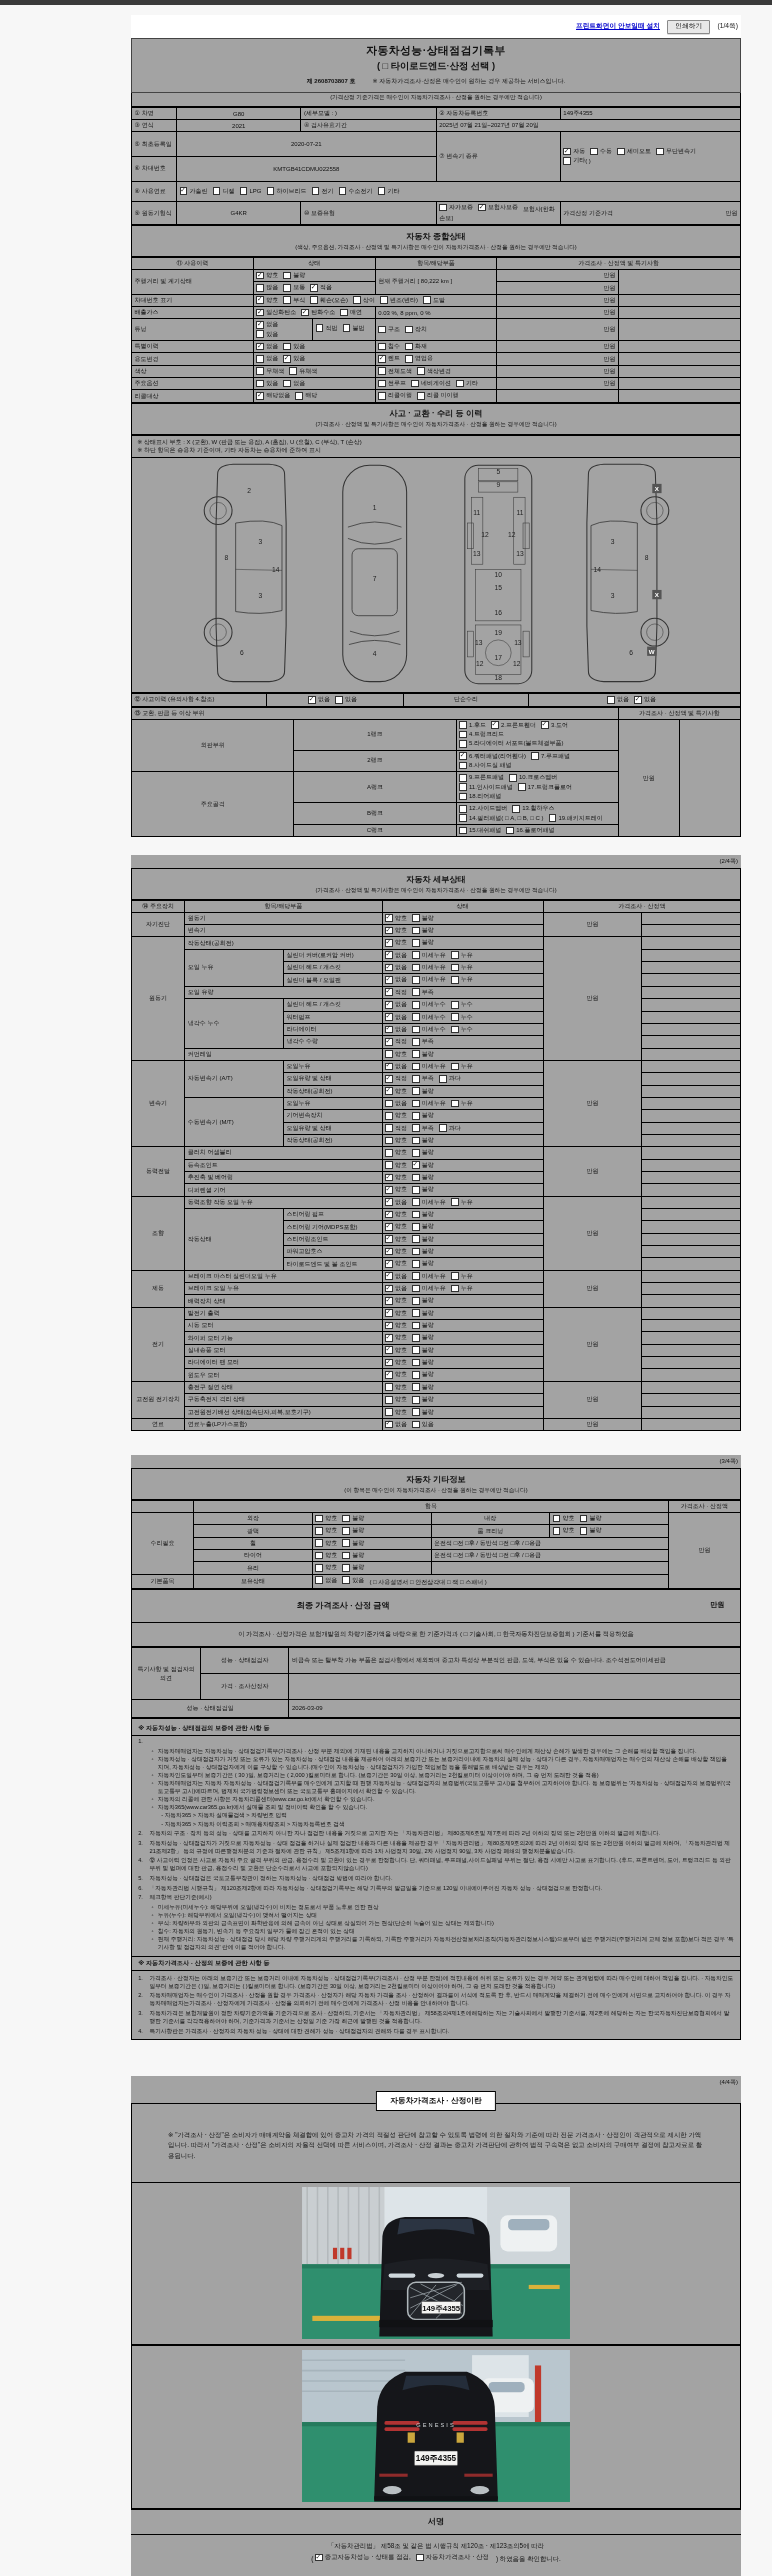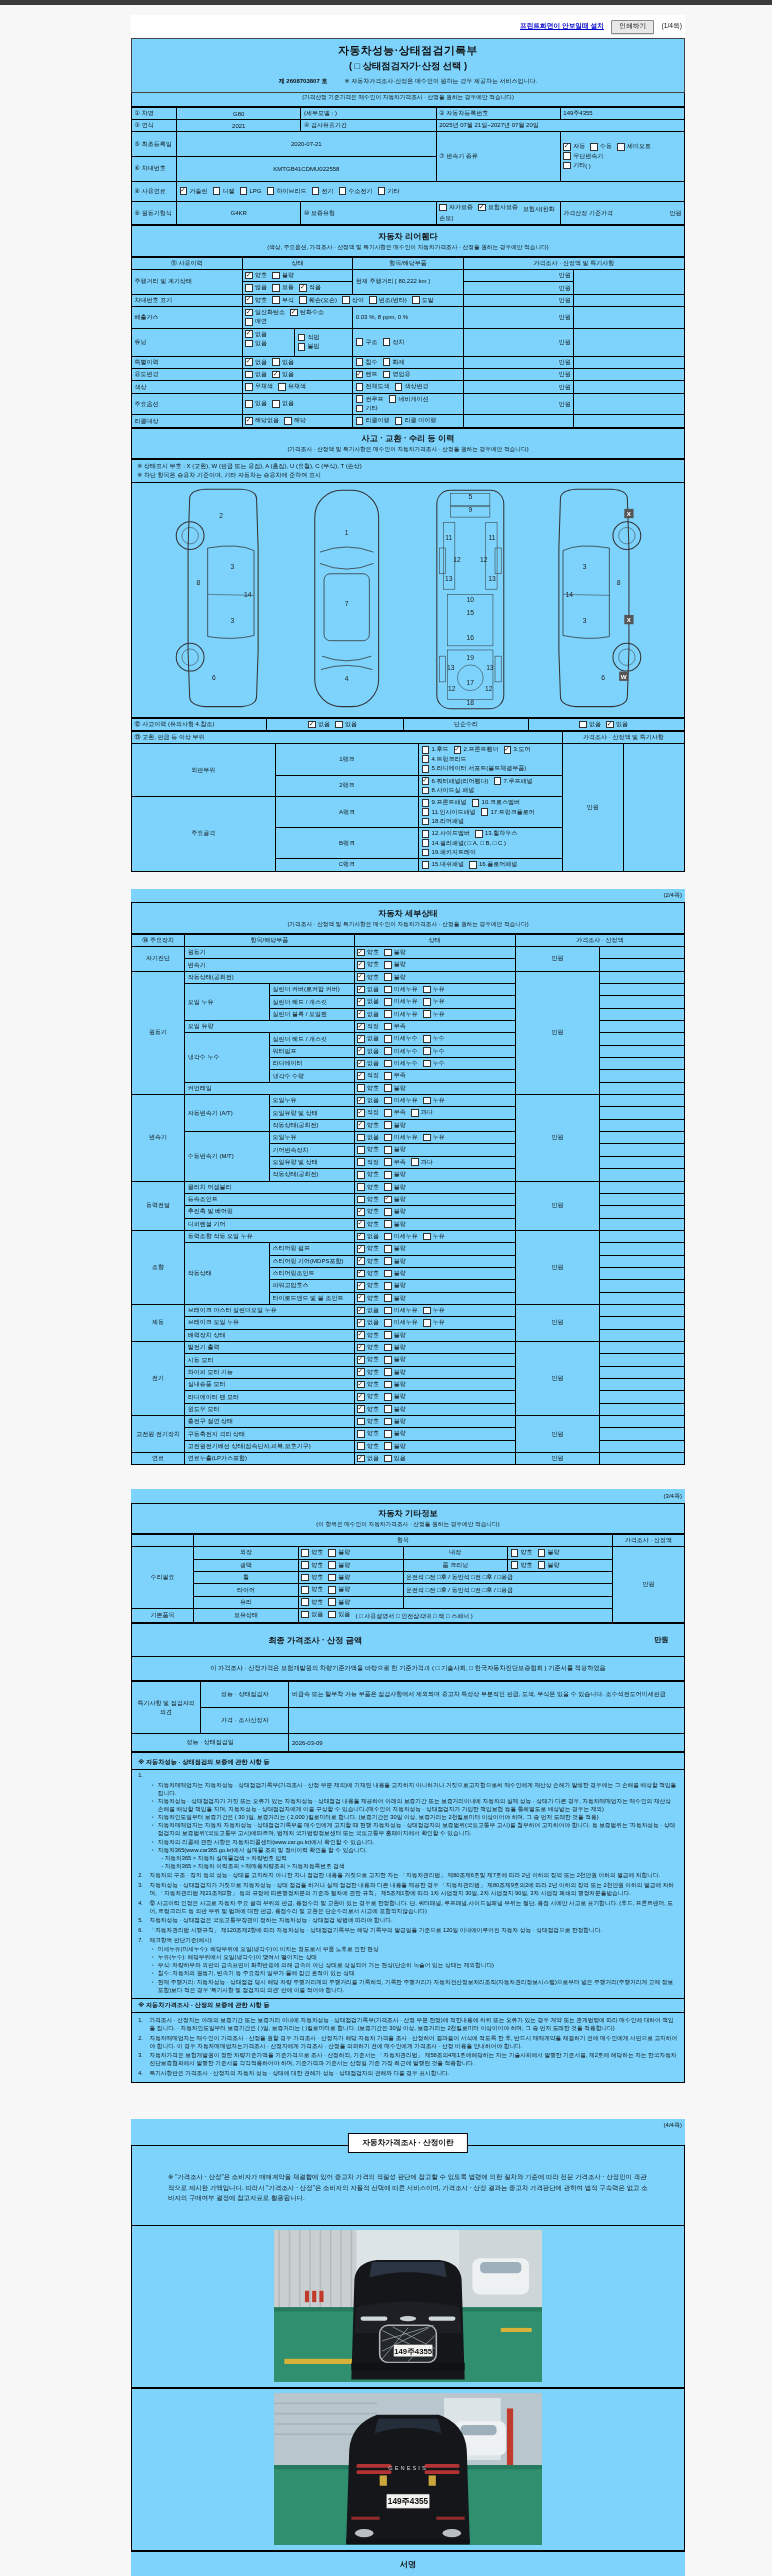--- a/index.html
+++ b/index.html
@@ -1,20 +1,20 @@
 <!DOCTYPE html>
 <html style="font-size:8.2px"><head>
 <meta charset="utf-8">
 <style>
   html,body{margin:0;padding:0;}
   body{width:773px;height:2576px;overflow:hidden;background:#f7f7f7;
        font-family:"Liberation Sans","DejaVu Sans",sans-serif;color:#111;font-size:6px;}
   .topbar{height:5.2px;background:#3a3a3a;}
   .canvas{padding-top:10.3px;}
-  .sheet{width:554px;margin-left:131px;background:#7dd3fc;}
+  .sheet{width:610px;margin-left:131px;background:#a3a3a3;}
   .gap{height:17.5px;}
   .toolbar{display:flex;justify-content:flex-end;align-items:center;gap:7.2px;padding:4.1px 3.1px;background:#fff;}
   .lnk{color:#0000cc;text-decoration:underline;font-weight:bold;font-size:6.7px;cursor:pointer;}
   .btn{border:0.5px solid #8a8a8a;background:#e8e8e8;padding:1.5px 7.2px;font-size:6.7px;border-radius:1px;cursor:pointer;box-shadow:0 0.5px 0 #bbb;}
   .pageno{font-size:6.7px;}
   .titlebox{border:1px solid #444;padding:5.2px 0 6.2px;text-align:center;}
   .t1{font-size:10.8px;font-weight:bold;letter-spacing:0.5px;}
   .t2{font-size:9.3px;font-weight:bold;margin-top:2.1px;}
   .t3{font-size:6px;margin-top:4.1px;}
   .t3 b{margin-right:15.5px;font-weight:bold;}
@@ -34,38 +34,38 @@
   .diagramWrap{border:0.5px solid #000;border-top:none;padding:3.1px 0;text-align:center;}
   svg text{font-family:"Liberation Sans","DejaVu Sans",sans-serif;}
   .notes{border:0.5px solid #000;padding:3.1px 6.2px;line-height:1.42;font-size:5.7px;}
   .notes .h{font-weight:bold;font-size:6.2px;border-bottom:0.5px solid #000;margin:0 -6.2px;padding:2.1px 6.2px;}
   .notes .h2{font-weight:bold;font-size:6.2px;border-top:0.5px solid #000;border-bottom:0.5px solid #000;margin:4.1px -6.2px 3.1px;padding:2.1px 6.2px;}
   .nitem{margin:1.5px 0;display:flex;}
   .nno{width:11.3px;flex:none;}
   .nbul{margin-left:13.4px;display:flex;}
   .nbul .b{width:6.2px;flex:none;}
   .nsub{margin-left:23px;}
-  .bigprice{display:flex;border:0.5px solid #000;border-top:1.5px solid #000;}
+  .bigprice{display:flex;border:0.5px solid #000;border-top:1.5px solid #000;font-family:Liberation Serif, serif;}
   .photoCell{border:0.5px solid #000;border-top:none;text-align:center;padding:4.1px 0;}
 </style>
 </head>
 <body>
 
 <div class="topbar"></div>
 <div class="canvas">
 
   <div class="sheet">
     <div class="toolbar">
       <span class="lnk">프린트화면이 안보일때 설치</span>
       <button class="btn">인쇄하기</button>
       <span class="pageno">(1/4쪽)</span>
     </div>
     <div class="titlebox">
       <div class="t1">자동차성능·상태점검기록부</div>
-      <div class="t2">( □ 상태점검자가·산정 선택 )</div>
+      <div class="t2">( □ 타이로드엔드·산정 선택 )</div>
       <div class="t3">
         <b>제 2608703807 호</b>
         <span>※ 자동차가격조사·산정은 매수인이 원하는 경우 제공하는 서비스입니다.</span>
       </div>
     </div>
     <div id="basicInfo">
 <div class="secNote">(가격산정 기준가격은 매수인이 자동차가격조사 · 산정을 원하는 경우에만 적습니다)</div>
 <table>
 <tbody>
             <tr>
@@ -145,21 +145,21 @@
                 </span><span>보험사[한화손보]</span></td>
               <td>
                 <span style="float:left">가격산정 기준가격</span>
                 <span style="float:right">만원</span>
               </td>
             </tr>
 </tbody>
         </table>
       </div>
     <div id="overall">
-<div class="secTitle thksep">자동차 리어휀다</div>
+<div class="secTitle thksep">자동차 종합상태</div>
 <div class="secNote">(색상, 주요옵션, 가격조사 · 산정액 및 특기사항은 매수인이 자동차가격조사 · 산정을 원하는 경우에만 적습니다)</div>
 <table>
 <tbody>
             <tr>
               <th class="ctr">⑪ 사용이력</th>
               <th class="ctr">상태</th>
               <th class="ctr">항목/해당부품</th>
               <th class="ctr" colspan="2">가격조사 · 산정액 및 특기사항</th>
             </tr>
 <tr>

